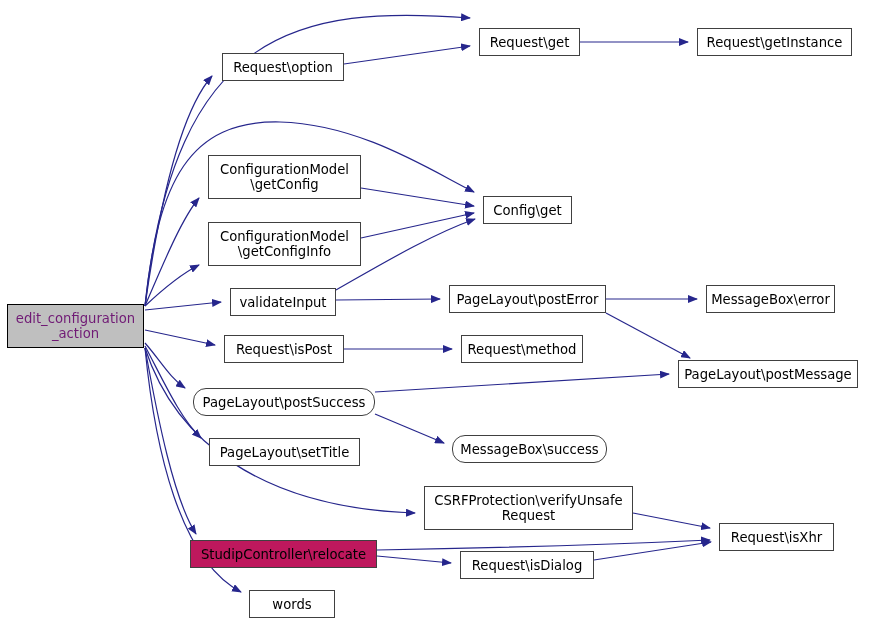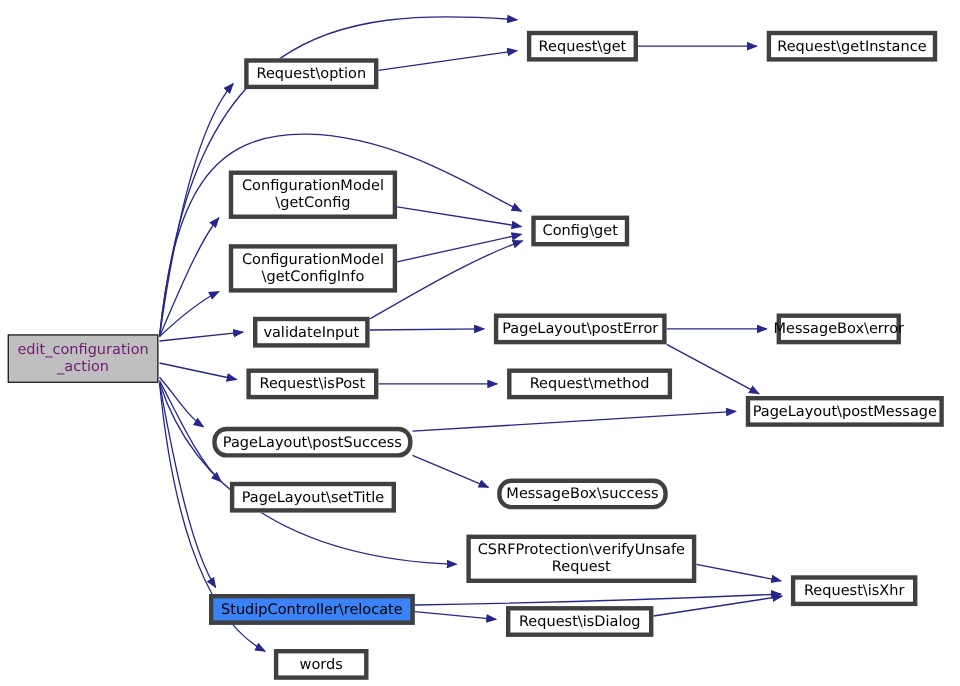--- a/index.html
+++ b/index.html
@@ -21,21 +21,21 @@
     position: absolute;
     left: 0;
     top: 0;
     width: 873px;
     height: 624px;
     pointer-events: none;
   }
   .node {
     position: absolute;
     box-sizing: border-box;
-    border: 4px solid #a21caf;
+    border: 1px solid #a21caf;
     background: #ffffff;
     color: #000000;
     display: flex;
     align-items: center;
     justify-content: center;
     text-align: center;
     font-size: 13.2px;
     line-height: 15px;
     white-space: pre-line;
     letter-spacing: 0px;
@@ -93,28 +93,28 @@
       <div class="node" style="left: 222px; top: 53px; width: 122px; height: 28px; background: rgb(255, 255, 255); border-color: rgb(64, 64, 64); color: rgb(0, 0, 0);"><span>Request\option</span></div>
       <div class="node" style="left: 479px; top: 28px; width: 101px; height: 28px; background: rgb(255, 255, 255); border-color: rgb(64, 64, 64); color: rgb(0, 0, 0);"><span>Request\get</span></div>
       <div class="node" style="left: 697px; top: 28px; width: 155px; height: 28px; background: rgb(255, 255, 255); border-color: rgb(64, 64, 64); color: rgb(0, 0, 0);"><span>Request\getInstance</span></div>
       <div class="node" style="left: 208px; top: 155px; width: 153px; height: 44px; background: rgb(255, 255, 255); border-color: rgb(64, 64, 64); color: rgb(0, 0, 0);"><span>ConfigurationModel
 \getConfig</span></div>
       <div class="node" style="left: 208px; top: 222px; width: 153px; height: 44px; background: rgb(255, 255, 255); border-color: rgb(64, 64, 64); color: rgb(0, 0, 0);"><span>ConfigurationModel
 \getConfigInfo</span></div>
       <div class="node" style="left: 483px; top: 196px; width: 89px; height: 28px; background: rgb(255, 255, 255); border-color: rgb(64, 64, 64); color: rgb(0, 0, 0);"><span>Config\get</span></div>
       <div class="node" style="left: 230px; top: 288px; width: 106px; height: 28px; background: rgb(255, 255, 255); border-color: rgb(64, 64, 64); color: rgb(0, 0, 0);"><span>validateInput</span></div>
       <div class="node" style="left: 449px; top: 285px; width: 157px; height: 28px; background: rgb(255, 255, 255); border-color: rgb(64, 64, 64); color: rgb(0, 0, 0);"><span>PageLayout\postError</span></div>
-      <div class="node" style="left: 706px; top: 285px; width: 113px; height: 28px; background: rgb(255, 255, 255); border-color: rgb(64, 64, 64); color: rgb(0, 0, 0); align-items: center;"><span>MessageBox\error</span></div>
+      <div class="node" style="left: 706px; top: 285px; width: 129px; height: 28px; background: rgb(255, 255, 255); border-color: rgb(64, 64, 64); color: rgb(0, 0, 0); align-items: center;"><span>MessageBox\error</span></div>
       <div class="node" style="left: 224px; top: 335px; width: 120px; height: 28px; background: rgb(255, 255, 255); border-color: rgb(64, 64, 64); color: rgb(0, 0, 0);"><span>Request\isPost</span></div>
-      <div class="node" style="left: 461px; top: 335px; width: 150px; height: 28px; background: rgb(255, 255, 255); border-color: rgb(64, 64, 64); color: rgb(0, 0, 0);"><span>Request\method</span></div>
+      <div class="node" style="left: 461px; top: 335px; width: 122px; height: 28px; background: rgb(255, 255, 255); border-color: rgb(64, 64, 64); color: rgb(0, 0, 0);"><span>Request\method</span></div>
       <div class="node" style="left: 678px; top: 360px; width: 180px; height: 28px; background: rgb(255, 255, 255); border-color: rgb(64, 64, 64); color: rgb(0, 0, 0);"><span>PageLayout\postMessage</span></div>
       <div class="node" style="left: 193px; top: 388px; width: 182px; height: 28px; background: rgb(255, 255, 255); border-color: rgb(64, 64, 64); color: rgb(0, 0, 0); border-radius: 13px;"><span>PageLayout\postSuccess</span></div>
       <div class="node" style="left: 209px; top: 438px; width: 151px; height: 28px; background: rgb(255, 255, 255); border-color: rgb(64, 64, 64); color: rgb(0, 0, 0); justify-content: center;"><span>PageLayout\setTitle</span></div>
       <div class="node" style="left: 452px; top: 435px; width: 155px; height: 28px; background: rgb(255, 255, 255); border-color: rgb(64, 64, 64); color: rgb(0, 0, 0); border-radius: 13px;"><span>MessageBox\success</span></div>
       <div class="node" style="left: 424px; top: 486px; width: 209px; height: 44px; background: rgb(255, 255, 255); border-color: rgb(64, 64, 64); color: rgb(0, 0, 0);"><span>CSRFProtection\verifyUnsafe
 Request</span></div>
-      <div class="node" style="left: 190px; top: 540px; width: 187px; height: 28px; background: #3b82f6; border-color: rgb(64, 64, 64); color: rgb(0, 0, 0);"><span>StudipController\relocate</span></div>
+      <div class="node" style="left: 190px; top: 540px; width: 187px; height: 28px; background: #be185d; border-color: rgb(64, 64, 64); color: rgb(0, 0, 0);"><span>StudipController\relocate</span></div>
       <div class="node" style="left: 460px; top: 551px; width: 134px; height: 28px; background: rgb(255, 255, 255); border-color: rgb(64, 64, 64); color: rgb(0, 0, 0);"><span>Request\isDialog</span></div>
       <div class="node" style="left: 719px; top: 523px; width: 115px; height: 28px; background: rgb(255, 255, 255); border-color: rgb(64, 64, 64); color: rgb(0, 0, 0);"><span>Request\isXhr</span></div>
       <div class="node" style="left: 249px; top: 590px; width: 86px; height: 28px; background: rgb(255, 255, 255); border-color: rgb(64, 64, 64); color: rgb(0, 0, 0);"><span>words</span></div>
     </div>
 
 </div>
 
 </body></html>

